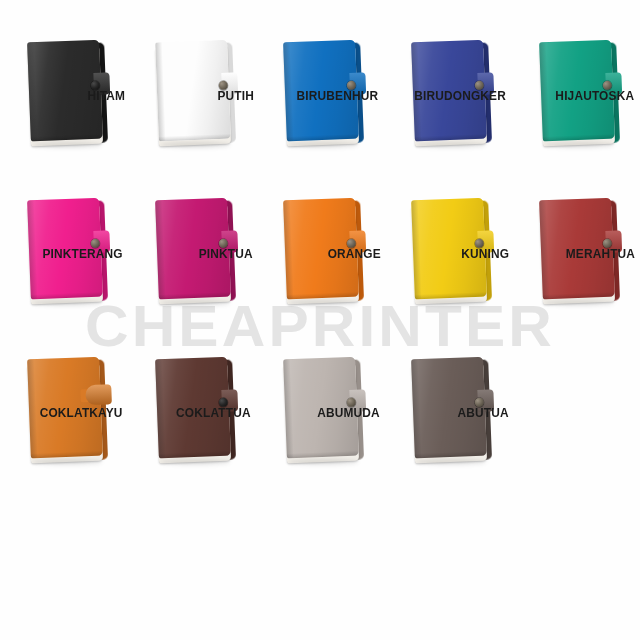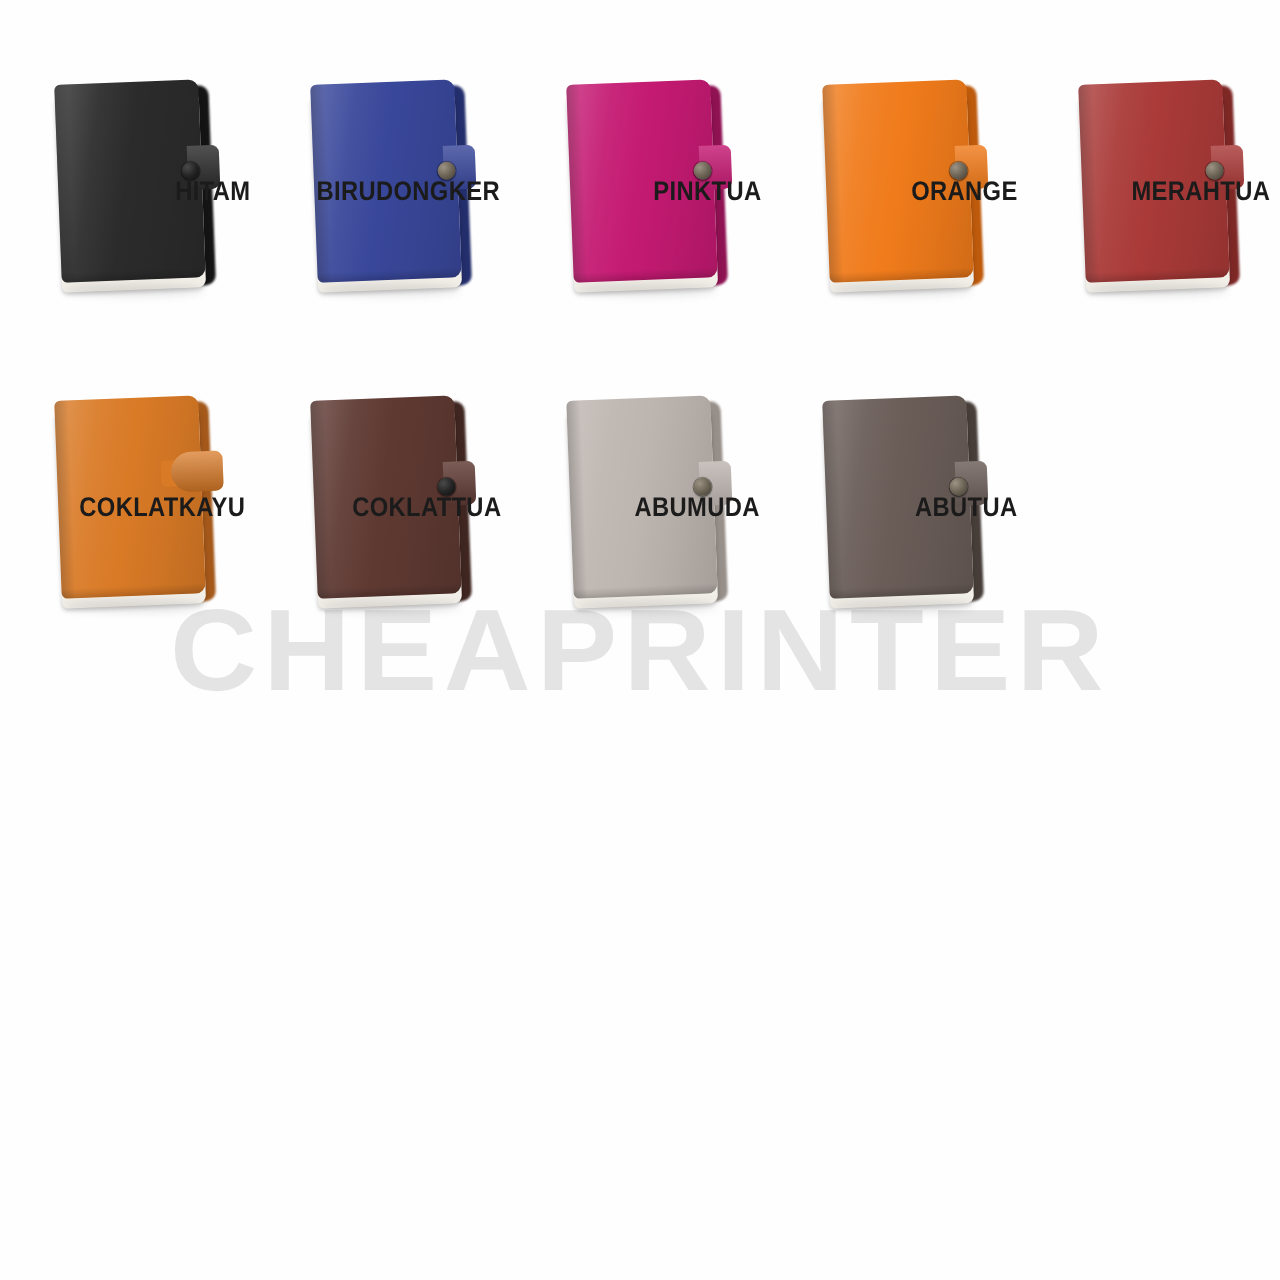--- a/index.html
+++ b/index.html
@@ -231,39 +231,115 @@
             </div>
             <div class="snap dark"></div>
           </div>
           <div class="shadow"></div>
         </div>
         <div class="caption">HITAM</div>
       </div>
       <div class="cell">
         <div class="shot">
           <div class="book">
+            <div class="back" style="background: rgb(217, 217, 217);"></div>
+            <div class="pages"></div>
+            <div class="front" style="background: rgb(253, 253, 253);">
+              <div class="sheen"></div>
+              <div class="spine"></div>
+              <div class="edge-bottom"></div>
+            </div>
+            <div class="flap" style="background: rgb(253, 253, 253);">
+              <div class="fl-sheen"></div>
+            </div>
+            <div class="snap"></div>
+          </div>
+          <div class="shadow"></div>
+        </div>
+        <div class="caption">PUTIH</div>
+      </div>
+      <div class="cell">
+        <div class="shot">
+          <div class="book">
+            <div class="back" style="background: rgb(10, 79, 138);"></div>
+            <div class="pages"></div>
+            <div class="front" style="background: rgb(16, 112, 192);">
+              <div class="sheen"></div>
+              <div class="spine"></div>
+              <div class="edge-bottom"></div>
+            </div>
+            <div class="flap" style="background: rgb(16, 112, 192);">
+              <div class="fl-sheen"></div>
+            </div>
+            <div class="snap"></div>
+          </div>
+          <div class="shadow"></div>
+        </div>
+        <div class="caption">BIRUBENHUR</div>
+      </div>
+      <div class="cell">
+        <div class="shot">
+          <div class="book">
             <div class="back" style="background: rgb(35, 46, 108);"></div>
             <div class="pages"></div>
             <div class="front" style="background: rgb(57, 71, 154);">
               <div class="sheen"></div>
               <div class="spine"></div>
               <div class="edge-bottom"></div>
             </div>
             <div class="flap" style="background: rgb(57, 71, 154);">
               <div class="fl-sheen"></div>
             </div>
             <div class="snap"></div>
           </div>
           <div class="shadow"></div>
         </div>
         <div class="caption">BIRUDONGKER</div>
       </div>
       <div class="cell">
         <div class="shot">
           <div class="book">
+            <div class="back" style="background: rgb(10, 117, 96);"></div>
+            <div class="pages"></div>
+            <div class="front" style="background: rgb(18, 161, 132);">
+              <div class="sheen"></div>
+              <div class="spine"></div>
+              <div class="edge-bottom"></div>
+            </div>
+            <div class="flap" style="background: rgb(18, 161, 132);">
+              <div class="fl-sheen"></div>
+            </div>
+            <div class="snap"></div>
+          </div>
+          <div class="shadow"></div>
+        </div>
+        <div class="caption">HIJAUTOSKA</div>
+      </div>
+      <div class="cell">
+        <div class="shot">
+          <div class="book">
+            <div class="back" style="background: rgb(184, 21, 107);"></div>
+            <div class="pages"></div>
+            <div class="front" style="background: rgb(240, 31, 142);">
+              <div class="sheen"></div>
+              <div class="spine"></div>
+              <div class="edge-bottom"></div>
+            </div>
+            <div class="flap" style="background: rgb(240, 31, 142);">
+              <div class="fl-sheen"></div>
+            </div>
+            <div class="snap"></div>
+          </div>
+          <div class="shadow"></div>
+        </div>
+        <div class="caption">PINKTERANG</div>
+      </div>
+      <div class="cell">
+        <div class="shot">
+          <div class="book">
             <div class="back" style="background: rgb(143, 18, 83);"></div>
             <div class="pages"></div>
             <div class="front" style="background: rgb(196, 26, 114);">
               <div class="sheen"></div>
               <div class="spine"></div>
               <div class="edge-bottom"></div>
             </div>
             <div class="flap" style="background: rgb(196, 26, 114);">
               <div class="fl-sheen"></div>
             </div>
@@ -284,20 +360,39 @@
               <div class="edge-bottom"></div>
             </div>
             <div class="flap" style="background: rgb(240, 123, 27);">
               <div class="fl-sheen"></div>
             </div>
             <div class="snap"></div>
           </div>
           <div class="shadow"></div>
         </div>
         <div class="caption">ORANGE</div>
+      </div>
+      <div class="cell">
+        <div class="shot">
+          <div class="book">
+            <div class="back" style="background: rgb(194, 160, 10);"></div>
+            <div class="pages"></div>
+            <div class="front" style="background: rgb(242, 204, 21);">
+              <div class="sheen"></div>
+              <div class="spine"></div>
+              <div class="edge-bottom"></div>
+            </div>
+            <div class="flap" style="background: rgb(242, 204, 21);">
+              <div class="fl-sheen"></div>
+            </div>
+            <div class="snap"></div>
+          </div>
+          <div class="shadow"></div>
+        </div>
+        <div class="caption">KUNING</div>
       </div>
       <div class="cell">
         <div class="shot">
           <div class="book">
             <div class="back" style="background: rgb(126, 40, 38);"></div>
             <div class="pages"></div>
             <div class="front" style="background: rgb(169, 58, 56);">
               <div class="sheen"></div>
               <div class="spine"></div>
               <div class="edge-bottom"></div>

